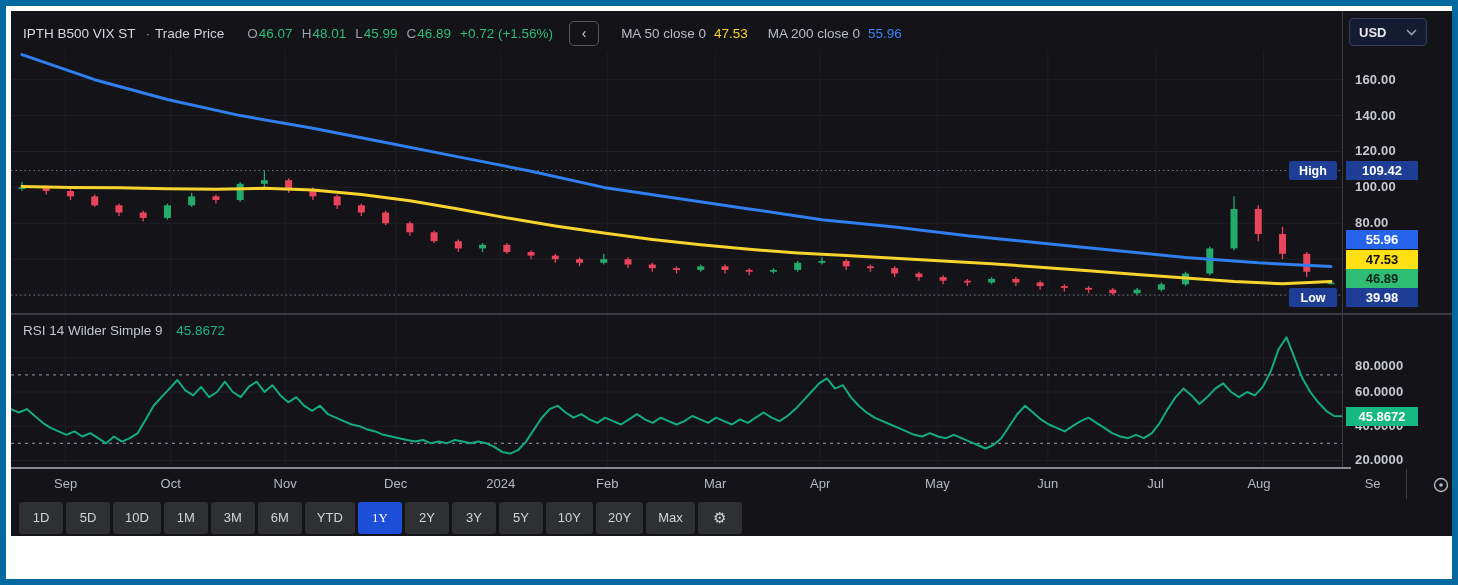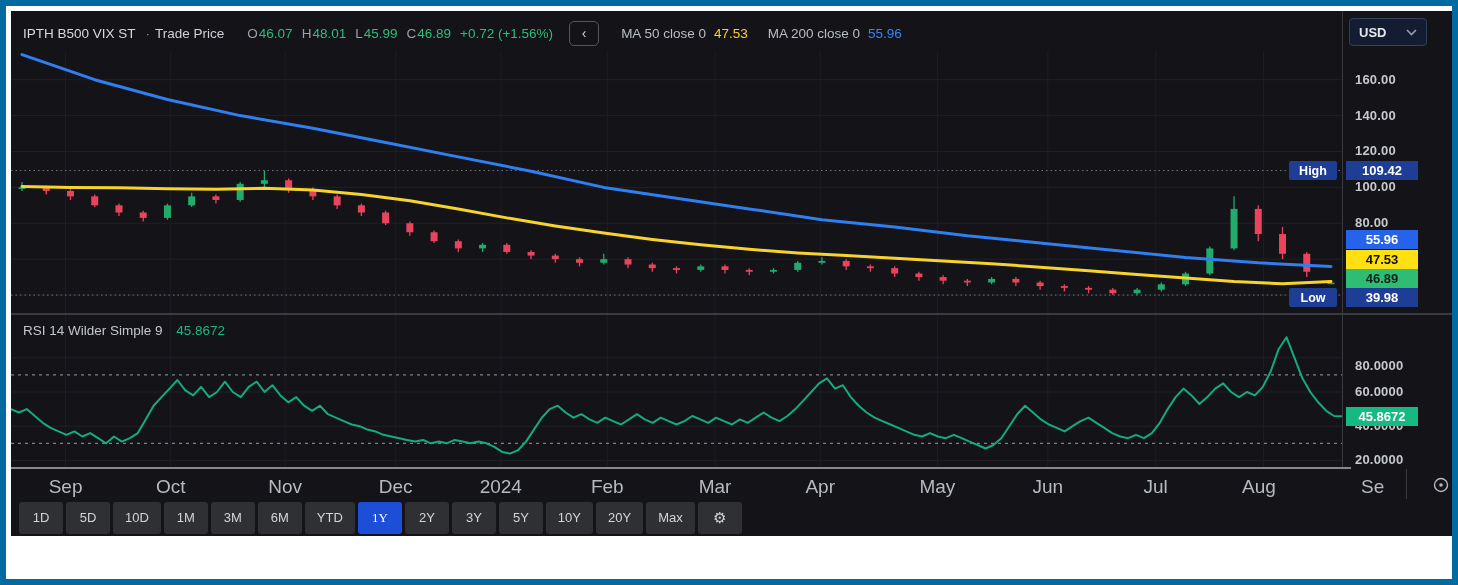--- a/index.html
+++ b/index.html
@@ -44,21 +44,21 @@
   .b-yellow{background:#ffe013;color:#111111;}
   .b-green{background:#2fbd74;color:#0c241a;}
   .b-rsi{background:#16b981;color:#ffffff;}
 
   .usd{position:absolute;right:6px;top:7px;width:78px;height:28px;background:#131c30;border:1px solid #33415f;
        border-radius:4px;display:flex;align-items:center;justify-content:space-between;padding:0 9px;z-index:6;}
   .usd .cur{font-size:13px;font-weight:bold;color:#e6e8ec;}
 
   
   .time-row{position:absolute;left:0;top:458px;width:1400px;height:30px;}
-  .time-row span{position:absolute;top:7px;transform:translateX(-50%);font-size:19px;color:#b6bac1;}
+  .time-row span{position:absolute;top:7px;transform:translateX(-50%);font-size:13px;color:#b6bac1;}
   .axis-gear{position:absolute;left:1415px;top:462px;width:30px;height:24px;display:flex;align-items:center;justify-content:center;}
   .time-vline{position:absolute;left:1395px;top:458px;width:1px;height:30px;background:#3a3b40;}
 
   
   .toolbar{position:absolute;left:0;top:488px;width:1445px;height:37px;display:flex;align-items:center;padding-left:8px;}
   .rbtn{height:26px;min-width:44px;padding:16px 12px;margin-right:3px;border:none;border-radius:3px;background:#2f3034;
         color:#d2d4d8;font-size:13px;font-family:"Liberation Sans",sans-serif;display:flex;align-items:center;justify-content:center;}
   .rbtn.sel{background:#1d4ed8;color:#ffffff;font-family:Liberation Serif, serif;}
   .gearbtn{width:38px;}
   .datepill{margin-left:14px;height:27px;background:#0b0b0d;border:1px solid #323337;border-radius:3px;

